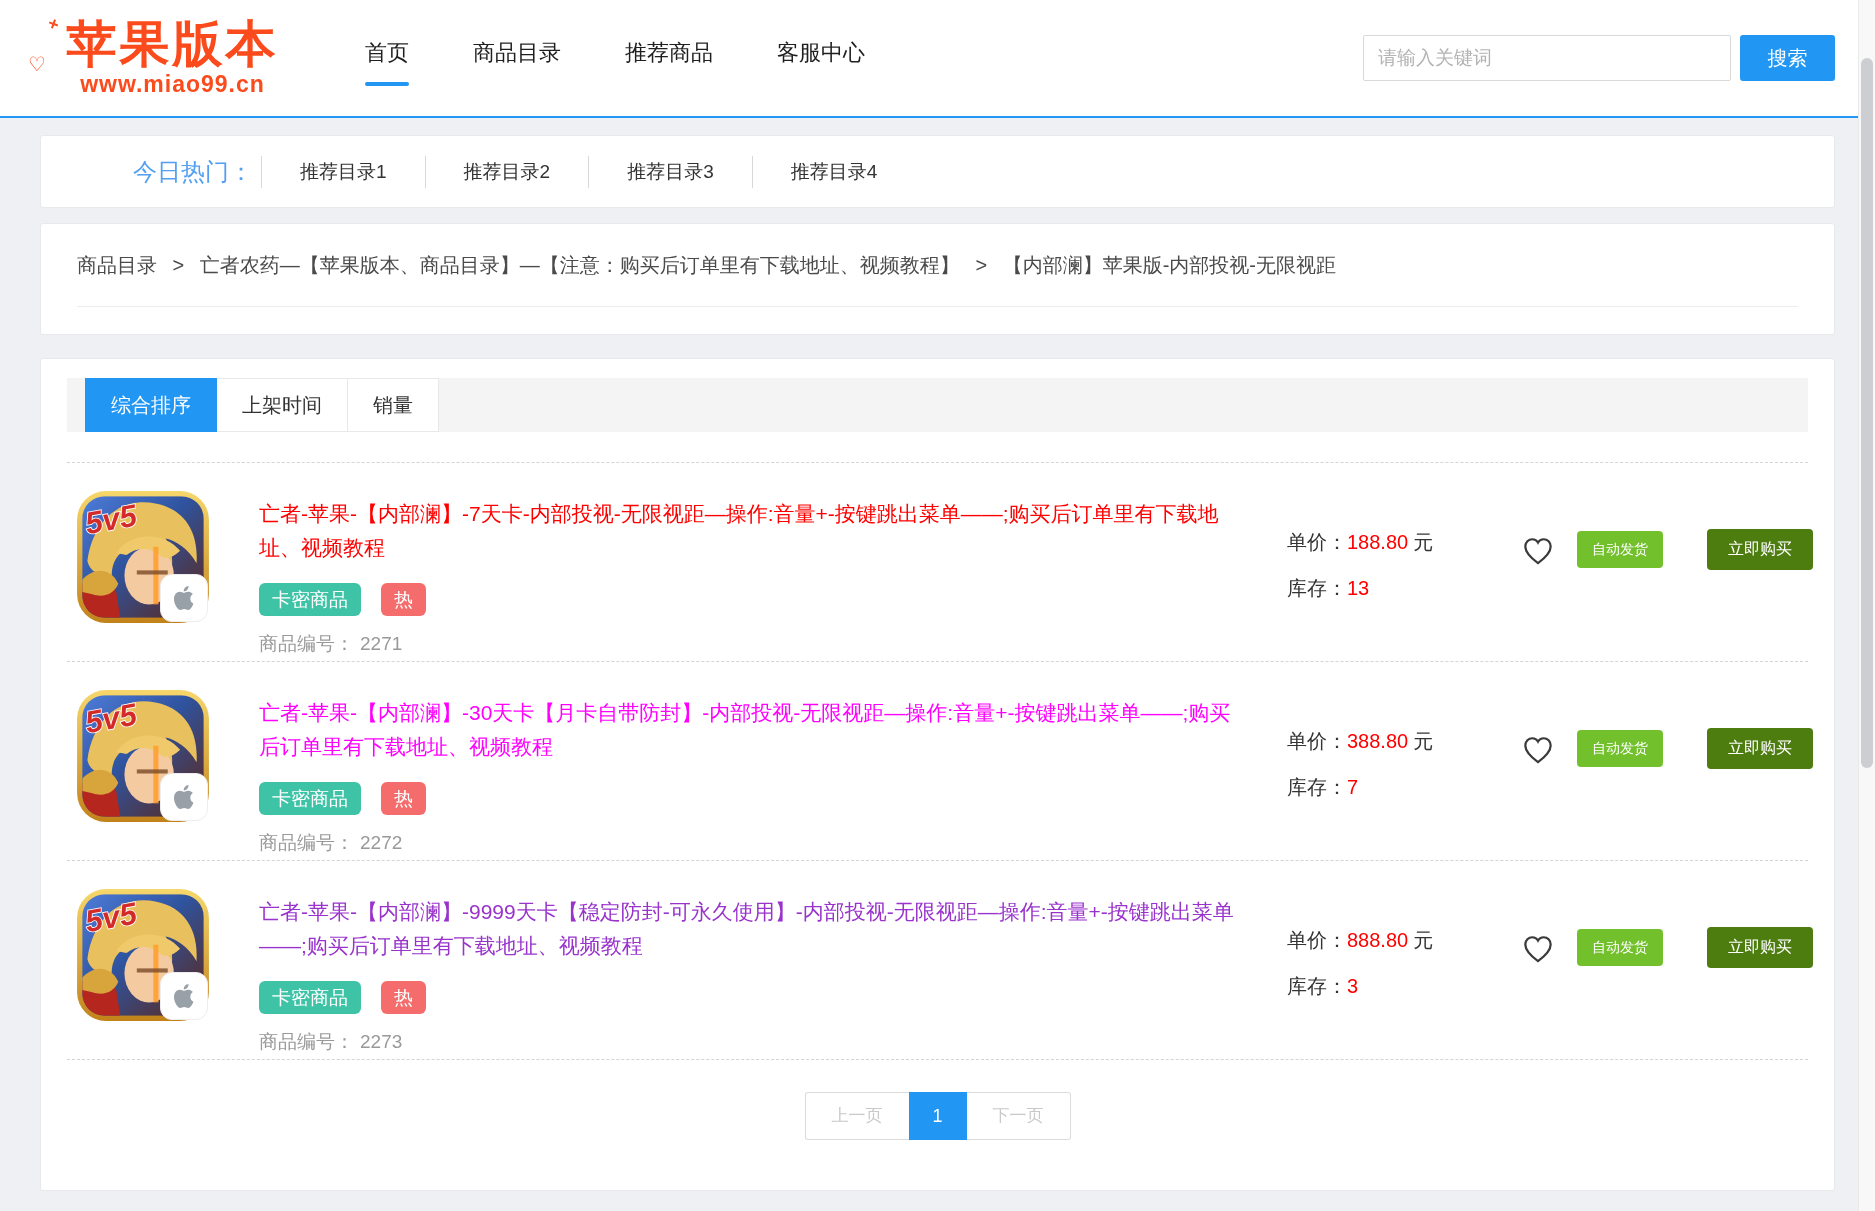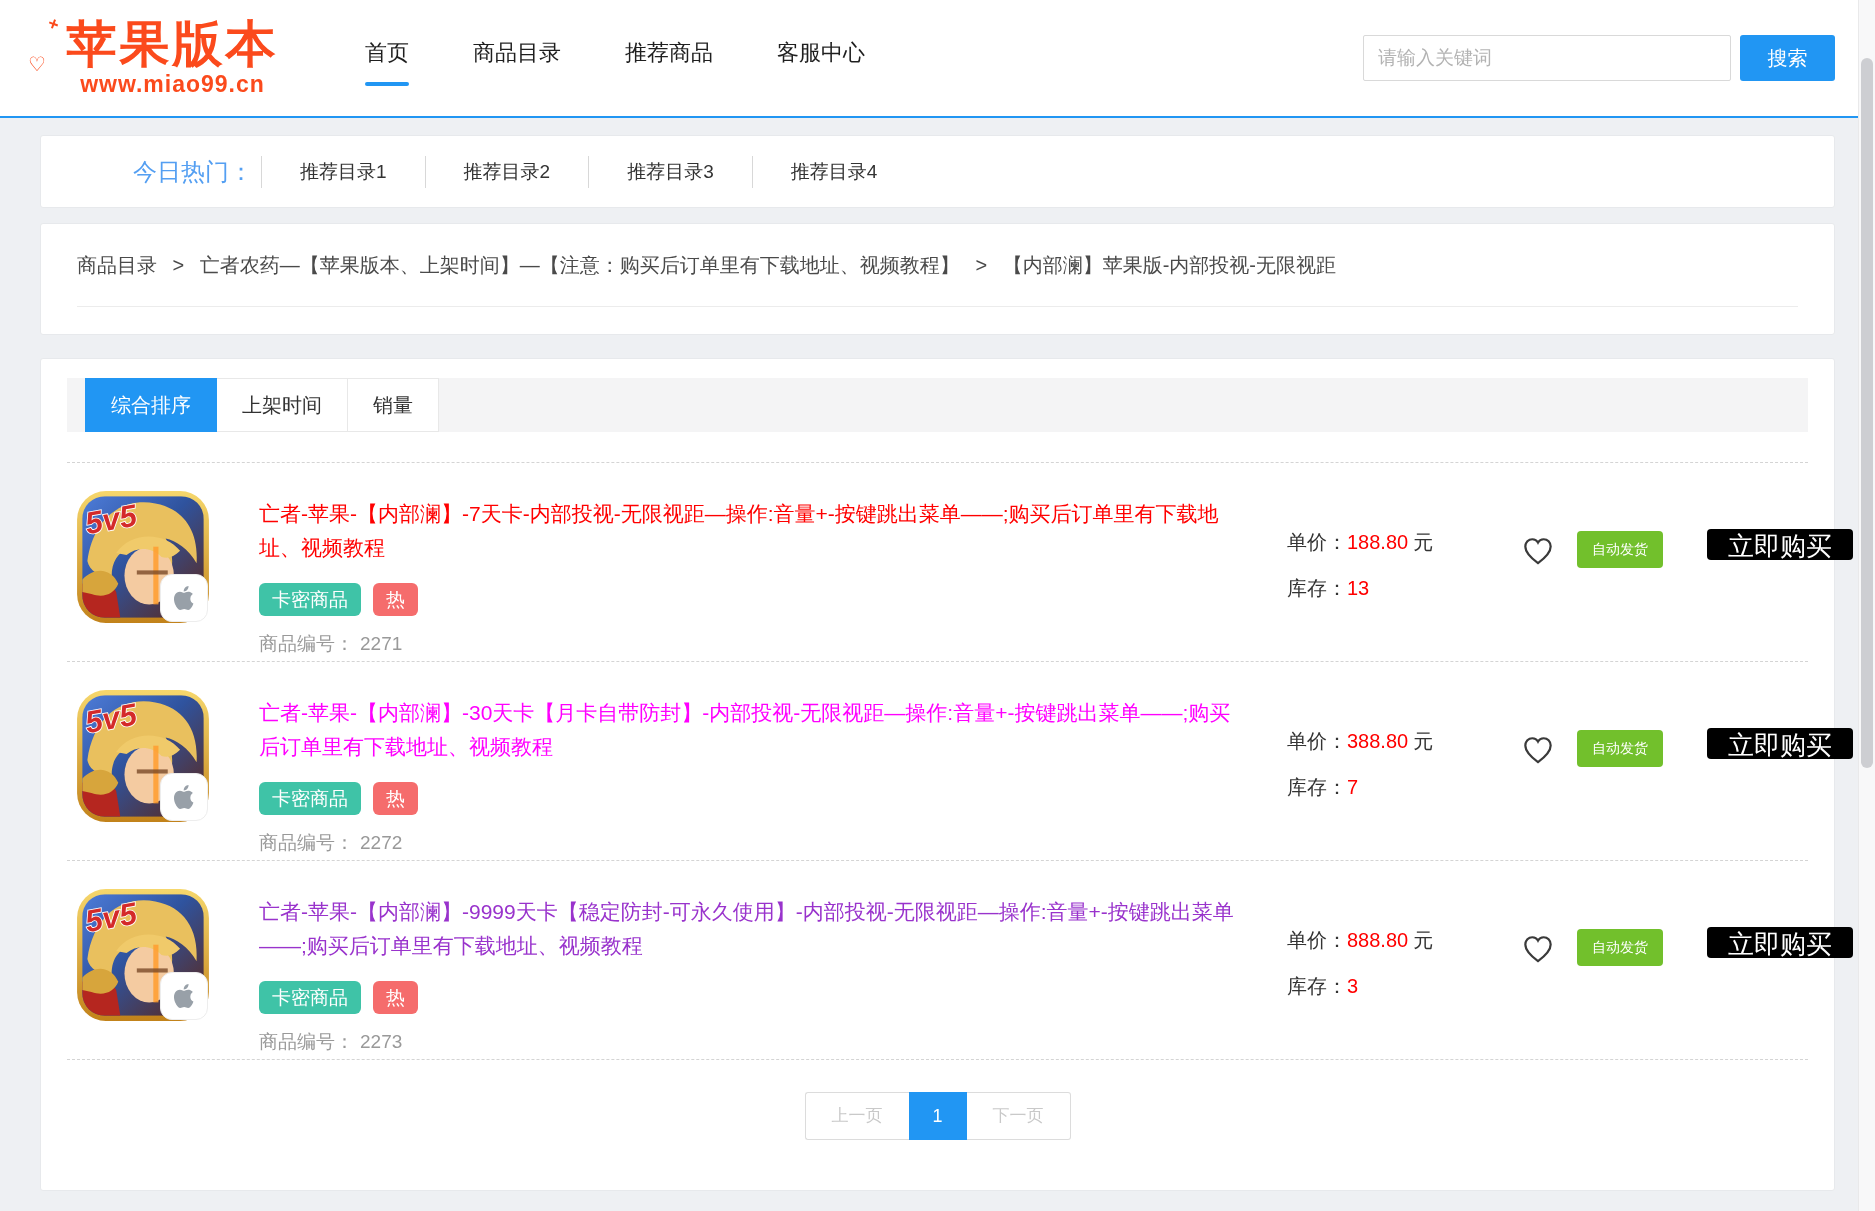--- a/index.html
+++ b/index.html
@@ -79,37 +79,37 @@
   .icon-wrap { width:136px; height:136px; position:relative; flex:none; margin-left:8px; cursor:pointer; }
   .app-icon { width:136px; height:136px; display:block; }
   .apple-badge {
     position:absolute; right:3px; bottom:3px; width:48px; height:48px;
     background:#fff; border:1px solid #ededed; border-radius:12px;
     display:flex; align-items:center; justify-content:center;
   }
 
   .info { width:990px; flex:none; margin-left:48px; padding-top:8px; }
   .p-title { font-size:21px; line-height:34px; word-break:break-all; cursor:pointer; }
-  .tags { margin-top:18px; display:flex; gap:12px; align-items:center; }
+  .tags { margin-top:18px; display:flex; gap:20px; align-items:center; }
   .tag { color:#fff; font-size:19px; border-radius:6px; padding:7px 13px; line-height:1; }
   .tag-teal { background:#3fc3a7; }
   .tag-hot  { background:#f56c6c; }
   .sku { margin-top:15px; font-size:19px; color:#999; }
   .sku-num { margin-left:6px; }
 
   .price-col { width:212px; flex:none; margin-left:38px; padding-top:40px; font-size:20px; }
   .price-line { margin-bottom:19px; white-space:nowrap; }
   .red { color:#ff0000; }
   .unit { margin-left:5px; }
 
   .fav { width:78px; flex:none; padding-top:42px; display:flex; justify-content:center; align-items:flex-start; cursor:pointer; }
 
   .btn { border:none; border-radius:4px; color:#fff; cursor:pointer; font-family:"Liberation Sans", sans-serif; white-space:nowrap; }
   .btn-green { background:#72c02c; height:37px; padding:0 15px; font-size:14px; margin-top:42px; align-self:flex-start; }
-  .btn-blue  { background:#000000; height:31px; padding:0 21px; font-size:26px; margin-top:40px; margin-left:44px; align-self:flex-start; }
+  .btn-blue  { background:#4d7c0f; height:41px; padding:0 21px; font-size:16px; margin-top:40px; margin-left:44px; align-self:flex-start; }
 
   
   .pagination { margin-top:32px; display:flex; justify-content:center; }
   .page-btn {
     height:48px; line-height:46px; padding:0 26px; background:#fff;
     border:1px solid #dcdcdc; color:#c9c9c9; font-size:17px; cursor:pointer;
   }
   .page-btn.prev { border-radius:3px 0 0 3px; border-right:none; }
   .page-btn.next { border-radius:0 3px 3px 0; border-left:none; }
   .page-btn.current {
@@ -206,21 +206,21 @@
     <span class="hot-item">推荐目录1</span>
     <span class="hot-item">推荐目录2</span>
     <span class="hot-item">推荐目录3</span>
     <span class="hot-item">推荐目录4</span>
   </div>
 
   <div class="card breadcrumb-card">
     <div class="breadcrumb">
       <span class="crumb">商品目录</span>
       <span class="crumb-sep">&gt;</span>
-      <span class="crumb">亡者农药—【苹果版本、上架时间】—【注意：购买后订单里有下载地址、视频教程】</span>
+      <span class="crumb">亡者农药—【苹果版本、商品目录】—【注意：购买后订单里有下载地址、视频教程】</span>
       <span class="crumb-sep">&gt;</span>
       <span class="crumb">【内部澜】苹果版-内部投视-无限视距</span>
     </div>
   </div>
 
   <div class="card main-card">
 
     <div class="sort-strip">
       <div class="sort-tab active">综合排序</div>
       <div class="sort-tab">上架时间</div>

